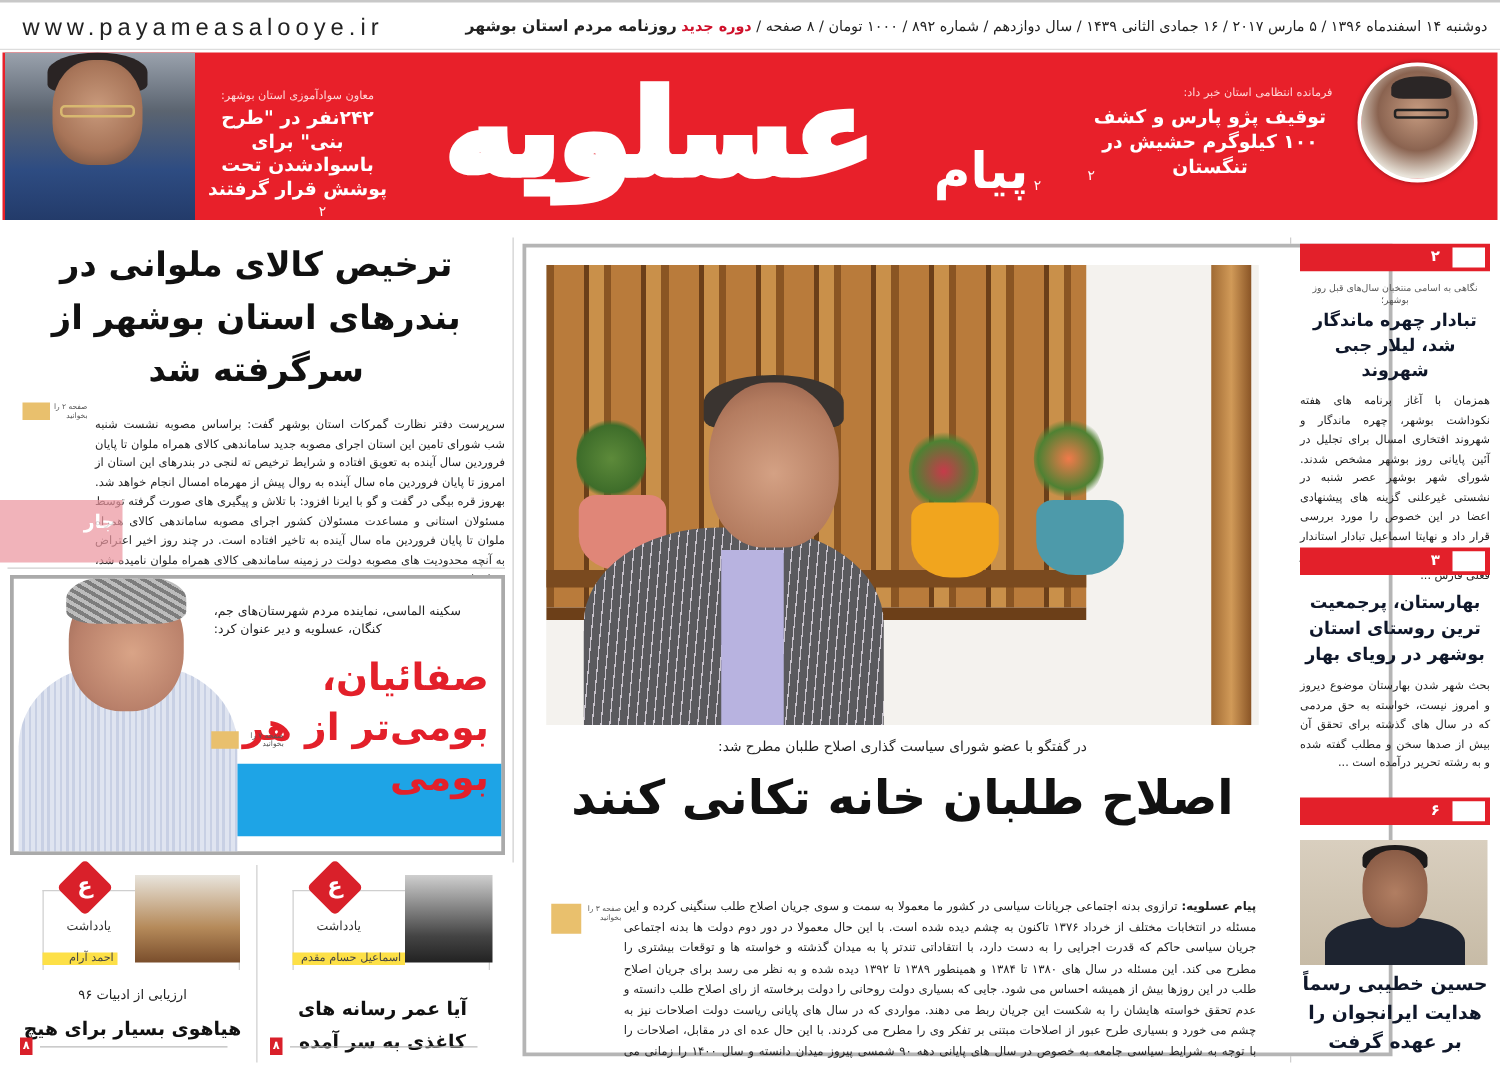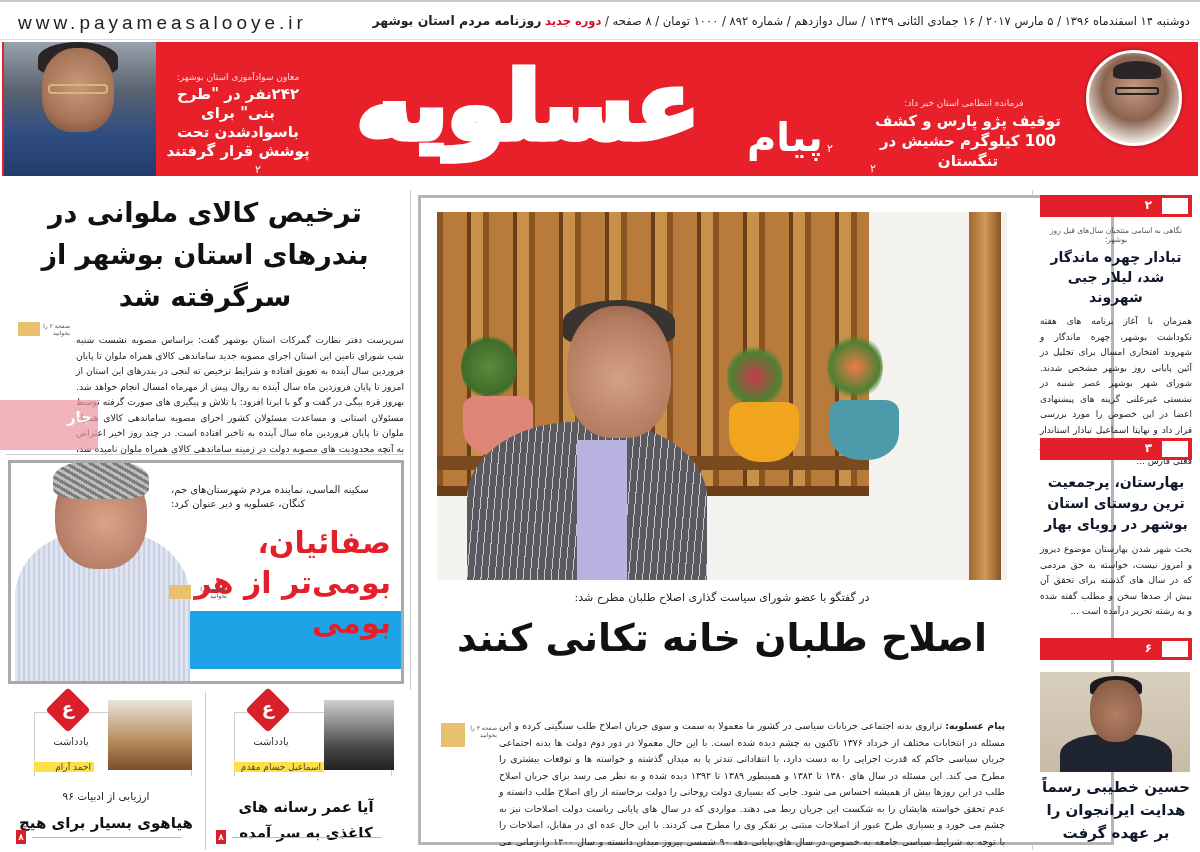--- a/index.html
+++ b/index.html
@@ -24,21 +24,21 @@
   .mh-left-story .kicker { font-size: 9px; color: #ffd7d7; margin-bottom: 3px; }
   .mh-left-story .title { font-size: 15px; font-weight: bold; line-height: 19px; }
   .mh-left-story .page { font-size: 11px; margin-top: 2px; text-align: center; padding-left: 40px; }
 
   .logo { position: absolute; left: 355px; top: 10px; width: 475px; height: 120px; }
   .logo .logo-main { position: absolute; left: 0; top: 0; font-family: "DejaVu Sans", sans-serif; font-size: 92px; font-weight: bold; color: #ffffff; -webkit-text-stroke: 7px #fff; paint-order: stroke fill; direction: rtl; line-height: 110px; letter-spacing: -4px; }
   .logo .logo-sub { position: absolute; left: 390px; top: 62px; font-size: 40px; color: #fff; font-weight: bold; direction: rtl; }
   .logo .logo-page { position: absolute; left: 470px; top: 90px; font-size: 11px; color: #fff; }
 
   .mh-right-story { position: absolute; left: 860px; top: 28px; width: 212px; direction: rtl; text-align: center; color: #fff; }
-  .mh-right-story .kicker { font-size: 9px; color: #ffd7d7; margin-bottom: 3px; text-align: center; padding-right: 8px; margin-top: 28px; }
+  .mh-right-story .kicker { font-size: 9px; color: #ffd7d7; margin-bottom: 3px; text-align: right; padding-right: 8px; }
   .mh-right-story .title { font-size: 15px; font-weight: bold; line-height: 20px; }
   .mh-right-story .page { position: absolute; left: 8px; bottom: -4px; font-size: 11px; }
   .mh-photo-right { position: absolute; left: 1084px; top: 8px; width: 96px; height: 96px; border-radius: 50%; border: 3px solid #fff; background: radial-gradient(circle at 50% 40%, #c69b80 0%, #8a6350 45%, #e9e4da 75%, #f3f0ea 100%); box-shadow: 0 0 4px rgba(0,0,0,.4); }
   .mh-photo-right .hair { position: absolute; left: 24px; top: 8px; width: 48px; height: 18px; border-radius: 50% 50% 20% 20%; background: #2b2626; }
   .mh-photo-right .glasses { position: absolute; left: 26px; top: 34px; width: 44px; height: 8px; border: 2px solid #222; border-radius: 3px; }
 
   
   .vline { position: absolute; width: 1px; background: #cfcfcf; }
 
   
@@ -134,21 +134,21 @@
   </div>
 
   <div class="logo">
     <span class="logo-main">عسلویه</span>
     <span class="logo-sub">پیام</span>
     <span class="logo-page">۲</span>
   </div>
 
   <div class="mh-right-story">
     <div class="kicker">فرمانده انتظامی استان خبر داد:</div>
-    <div class="title">توقیف پژو پارس و کشف 100 کیلوگرم حشیش در تنگستان</div>
+    <div class="title">توقیف پژو پارس و کشف ۱۰۰ کیلوگرم حشیش در تنگستان</div>
     <div class="page">۲</div>
   </div>
   <div class="mh-photo-right">
     <div class="hair"></div>
       <div class="glasses"></div>
   </div>
 </div>
 
 <div class="vline" style="left:410px; top:190px; height:500px;"></div>
 <div class="vline" style="left:1032px; top:190px; height:660px;"></div>

